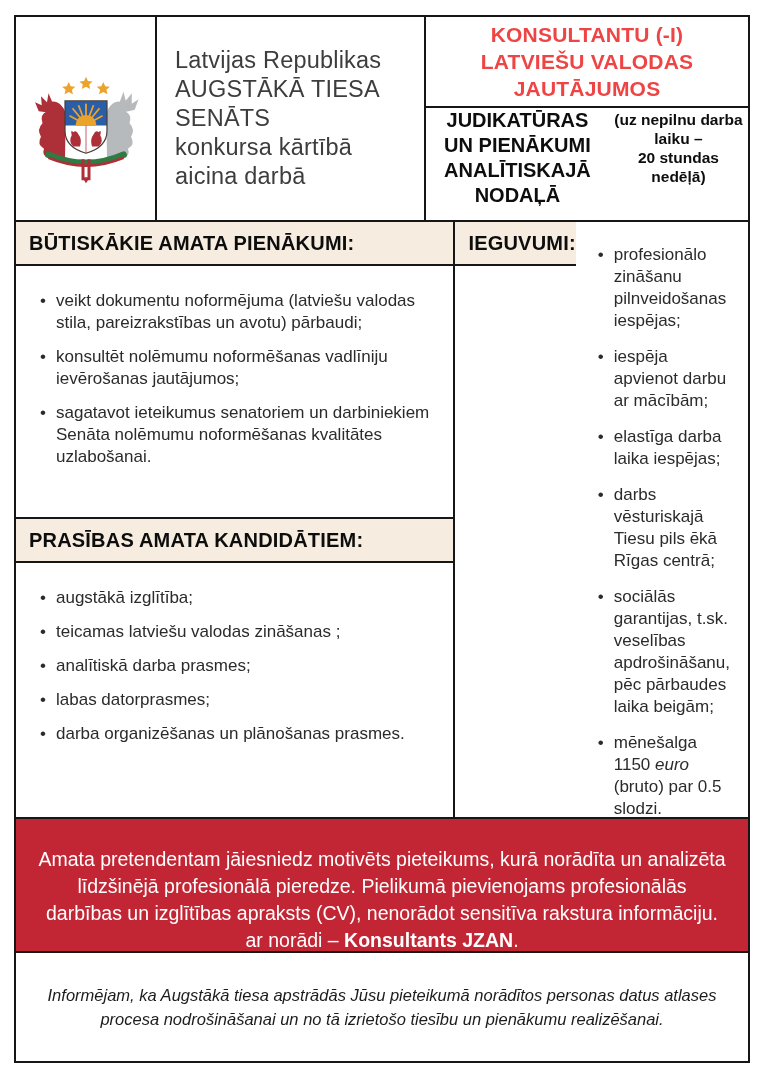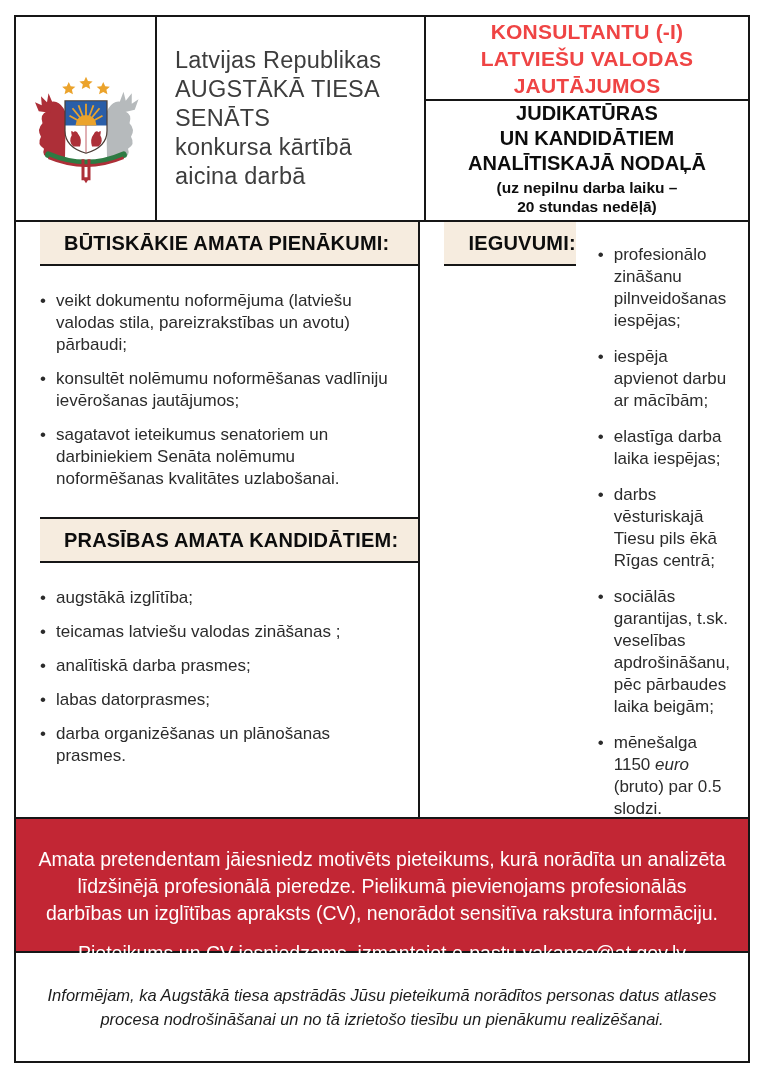--- a/index.html
+++ b/index.html
@@ -20,36 +20,36 @@
   .row-top { height:205px; display:flex; border-bottom:2px solid var(--border); }
   .logo-cell { width:141px; border-right:2px solid var(--border);
                display:flex; align-items:center; justify-content:center; }
   .logo-cell svg { width:120px; height:128px; margin-top:22px; }
   .org-cell { width:269px; border-right:2px solid var(--border);
               display:flex; align-items:center; padding-left:18px; }
   .org-text { font-size:23.5px; line-height:29px; color:#3d3d3d; letter-spacing:0.2px; }
   .title-cell { flex:1; display:flex; flex-direction:column; }
   .title-top { height:91px; border-bottom:2px solid var(--border);
                display:flex; align-items:center; justify-content:center; }
-  .title-bottom { flex:1; display:flex; flex-direction:column;
-                  align-items:center; justify-content:center; padding-bottom:4px; }
+  .title-bottom { flex:1; display:flex; flex-direction:row;
+                  align-items:flex-start; justify-content:center; padding-bottom:4px; }
   .headline { font-size:21px; line-height:27px; font-weight:700; color:#ef4444;
               text-align:center; letter-spacing:0.2px; }
   .dept { font-size:20px; line-height:25px; font-weight:700; color:#0d0d0d; text-align:center; }
   .workload { font-size:15.5px; line-height:19px; font-weight:700; color:#0d0d0d;
               text-align:center; margin-top:2px; }
   
   .row-main { height:597px; display:flex; border-bottom:2px solid var(--border); }
   .col-left { width:472px; border-right:2px solid var(--border);
               display:flex; flex-direction:column; }
   .col-right { flex:1; display:flex; }
   .sec-header { height:44px; background:var(--beige,#f6ecdf);
                 border-bottom:2px solid var(--border);
-                display:flex; align-items:center; padding-left:24px;
-                font-size:20px; font-weight:700; color:#0d0d0d; letter-spacing:0.2px;margin-left:24px; }
+                display:flex; align-items:center; padding-left:13px;
+                font-size:20px; font-weight:700; color:#0d0d0d; letter-spacing:0.2px; }
   .sec-header.mid { border-top:2px solid var(--border); height:46px; }
   .sec-body { padding:24px 16px 0 24px; }
   .sec-body.fixed1 { height:251px; }
   .sec-body.grow { flex:1; }
   ul.blist { list-style:none; }
   ul.blist li { position:relative; padding-left:16px; margin-bottom:12px;
                 font-size:17px; line-height:22px; color:#2b2b2b; }
   ul.blist li::before { content:"\2022"; position:absolute; left:0; top:0; }
   .col-right .sec-body { padding:22px 18px 0 22px; }
   .col-right ul.blist li { margin-bottom:14px; }
@@ -132,21 +132,21 @@
       <div class="title-top">
         <div class="headline">
             <div>KONSULTANTU (-I)</div>
             <div>LATVIEŠU VALODAS</div>
             <div>JAUTĀJUMOS</div>
           </div>
       </div>
       <div class="title-bottom">
         <div class="dept">
             <div>JUDIKATŪRAS</div>
-            <div>UN KANDIDĀTIEM</div>
+            <div>UN PIENĀKUMI</div>
             <div>ANALĪTISKAJĀ NODAĻĀ</div>
           </div>
         <div class="workload">
             <div>(uz nepilnu darba laiku –</div>
             <div>20 stundas nedēļā)</div>
           </div>
       </div>
     </div>
   </div>
 
@@ -181,22 +181,22 @@
             <li>darbs vēsturiskajā Tiesu pils ēkā Rīgas centrā;</li>
             <li>sociālās garantijas, t.sk. veselības apdrošināšanu, pēc pārbaudes laika beigām;</li>
             <li>mēnešalga 1150 <em>euro</em> (bruto) par 0.5 slodzi.</li>
           </ul>
       </div>
     </div>
   </div>
 
   <div class="red-box">
     <p class="intro">Amata pretendentam jāiesniedz motivēts pieteikums, kurā norādīta un analizēta līdzšinējā profesionālā pieredze. Pielikumā pievienojams profesionālās darbības un izglītības apraksts (CV), nenorādot sensitīva rakstura informāciju.</p>
+    <div class="line"><span class="">ar norādi – </span><span class="seg-b">Konsultants JZAN</span><span class="">.</span></div>
     <div class="line gap"><span class="">Pieteikums un CV iesniedzams, izmantojot e-pastu </span><span class="seg-u">vakance@at.gov.lv</span></div>
-    <div class="line"><span class="">ar norādi – </span><span class="seg-b">Konsultants JZAN</span><span class="">.</span></div>
     <div class="line gap"><span class="">Iesniegšanas termiņš: 2025.gada </span><span class="seg-b">30.decembris</span><span class=""> (ieskaitot)</span></div>
   </div>
 
   <div class="footer-note">
     <div class="txt">Informējam, ka Augstākā tiesa apstrādās Jūsu pieteikumā norādītos personas datus atlases procesa nodrošināšanai un no tā izrietošo tiesību un pienākumu realizēšanai.</div>
   </div>
 
 </div>
 
 </body></html>

